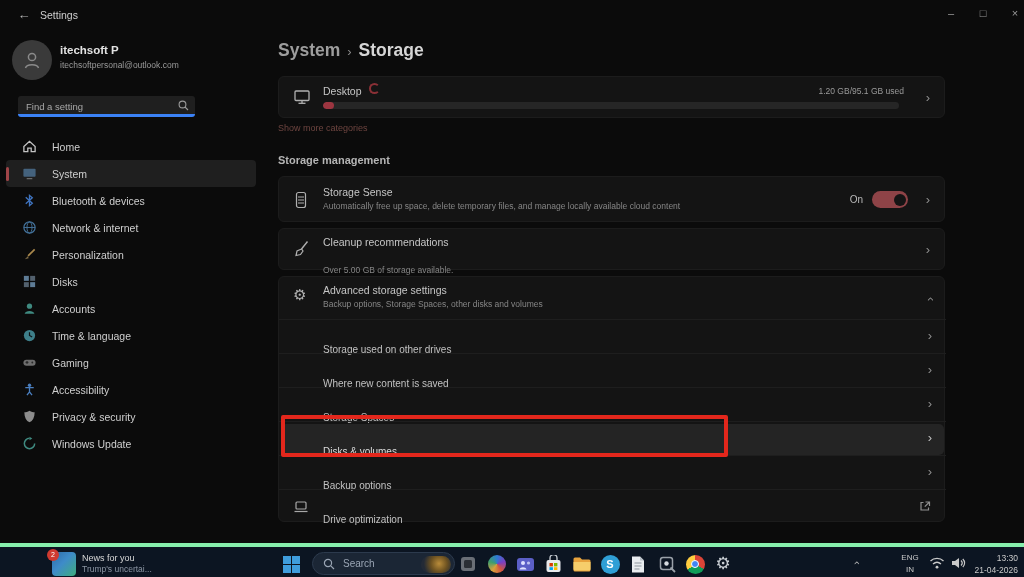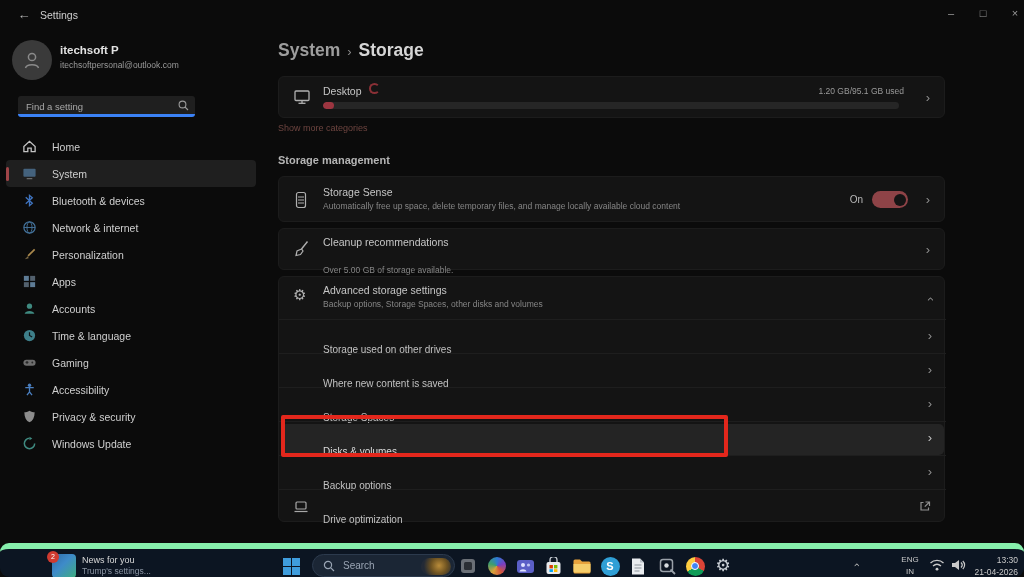--- a/index.html
+++ b/index.html
@@ -73,21 +73,21 @@
   .sub-row { position:absolute; left:0; width:667px; height:34px; border-top:1px solid #1e1e1e; }
   .sub-label { position:absolute; left:44px; top:24px; font-size:10px; color:#c2c2c2; white-space:nowrap; }
   .sub-row .chev { top:10px; }
   .hl { position:absolute; left:2px; top:2px; width:663px; height:31px; background:#242424; border-radius:5px; }
 
   #annotation { position:absolute; left:281px; top:415px; width:447px; height:42px;
     border:4px solid #e3271c; border-radius:2px; z-index:20; }
 
   
   #taskbar { position:absolute; left:0; top:543px; width:1024px; height:34px; background:#0c1522;
-    border-top:6px solid #86efac;border-radius:9px; }
+    border-top:4px solid #86efac; }
   .widget-ic { position:absolute; left:52px; top:5px; width:24px; height:24px; border-radius:4px;
     background:linear-gradient(135deg,#2d6ca8 0%,#3e8bc9 45%,#3fae7e 100%); }
   .widget-badge { position:absolute; left:47px; top:2px; width:12px; height:12px; border-radius:50%;
     background:#cf3a30; color:#fff; font-size:7px; text-align:center; line-height:12px; z-index:2; }
   .news-1 { position:absolute; left:82px; top:6px; font-size:9px; color:#d8d8d8; }
   .news-2 { position:absolute; left:82px; top:17px; font-size:8.5px; color:#8b95a3; }
   .tb-ic { position:absolute; top:5px; width:24px; height:24px; display:flex; align-items:center;
     justify-content:center; }
   .search-pill { position:absolute; left:312px; top:5px; width:143px; height:23px; background:#1b2635;
     border:1px solid #2c3a4d; border-radius:12px; }
@@ -176,21 +176,21 @@
           </svg>
         <span class="nav-label">Personalization</span>
       </div>
       <div class="nav-item">
         <svg class="nav-ic" viewBox="0 0 16 16">
             <rect x="2" y="2" width="5.3" height="5.3" fill="#5e7c96"></rect>
             <rect x="8.7" y="2" width="5.3" height="5.3" fill="#53616e"></rect>
             <rect x="2" y="8.7" width="5.3" height="5.3" fill="#53616e"></rect>
             <rect x="8.7" y="8.7" width="5.3" height="5.3" fill="#5e7c96"></rect>
           </svg>
-        <span class="nav-label">Apps</span>
+        <span class="nav-label">Disks</span>
       </div>
       <div class="nav-item">
         <svg class="nav-ic" viewBox="0 0 16 16">
             <circle cx="8" cy="5.5" r="2.8" fill="#3f8a80"></circle>
             <path d="M2.8 13.5 C3.8 9.8 12.2 9.8 13.2 13.5 Z" fill="#3f8a80"></path>
           </svg>
         <span class="nav-label">Accounts</span>
       </div>
       <div class="nav-item">
         <svg class="nav-ic" viewBox="0 0 16 16">
@@ -324,21 +324,21 @@
       </div>
     </div>
   </div>
 
   <div id="annotation"></div>
 
   <div id="taskbar">
     <div class="widget-badge">2</div>
     <div class="widget-ic"></div>
     <div class="news-1">News for you</div>
-    <div class="news-2">Trump's settings...</div>
+    <div class="news-2">Trump's uncertai...</div>
 
     <div class="tb-ic" style="left:279px;">
       <svg width="19" height="19" viewBox="0 0 19 19">
           <rect x="1" y="1" width="8" height="8" fill="#3f9ddd"></rect>
           <rect x="10" y="1" width="8" height="8" fill="#3f9ddd"></rect>
           <rect x="1" y="10" width="8" height="8" fill="#3f9ddd"></rect>
           <rect x="10" y="10" width="8" height="8" fill="#3f9ddd"></rect>
         </svg>
     </div>
 

